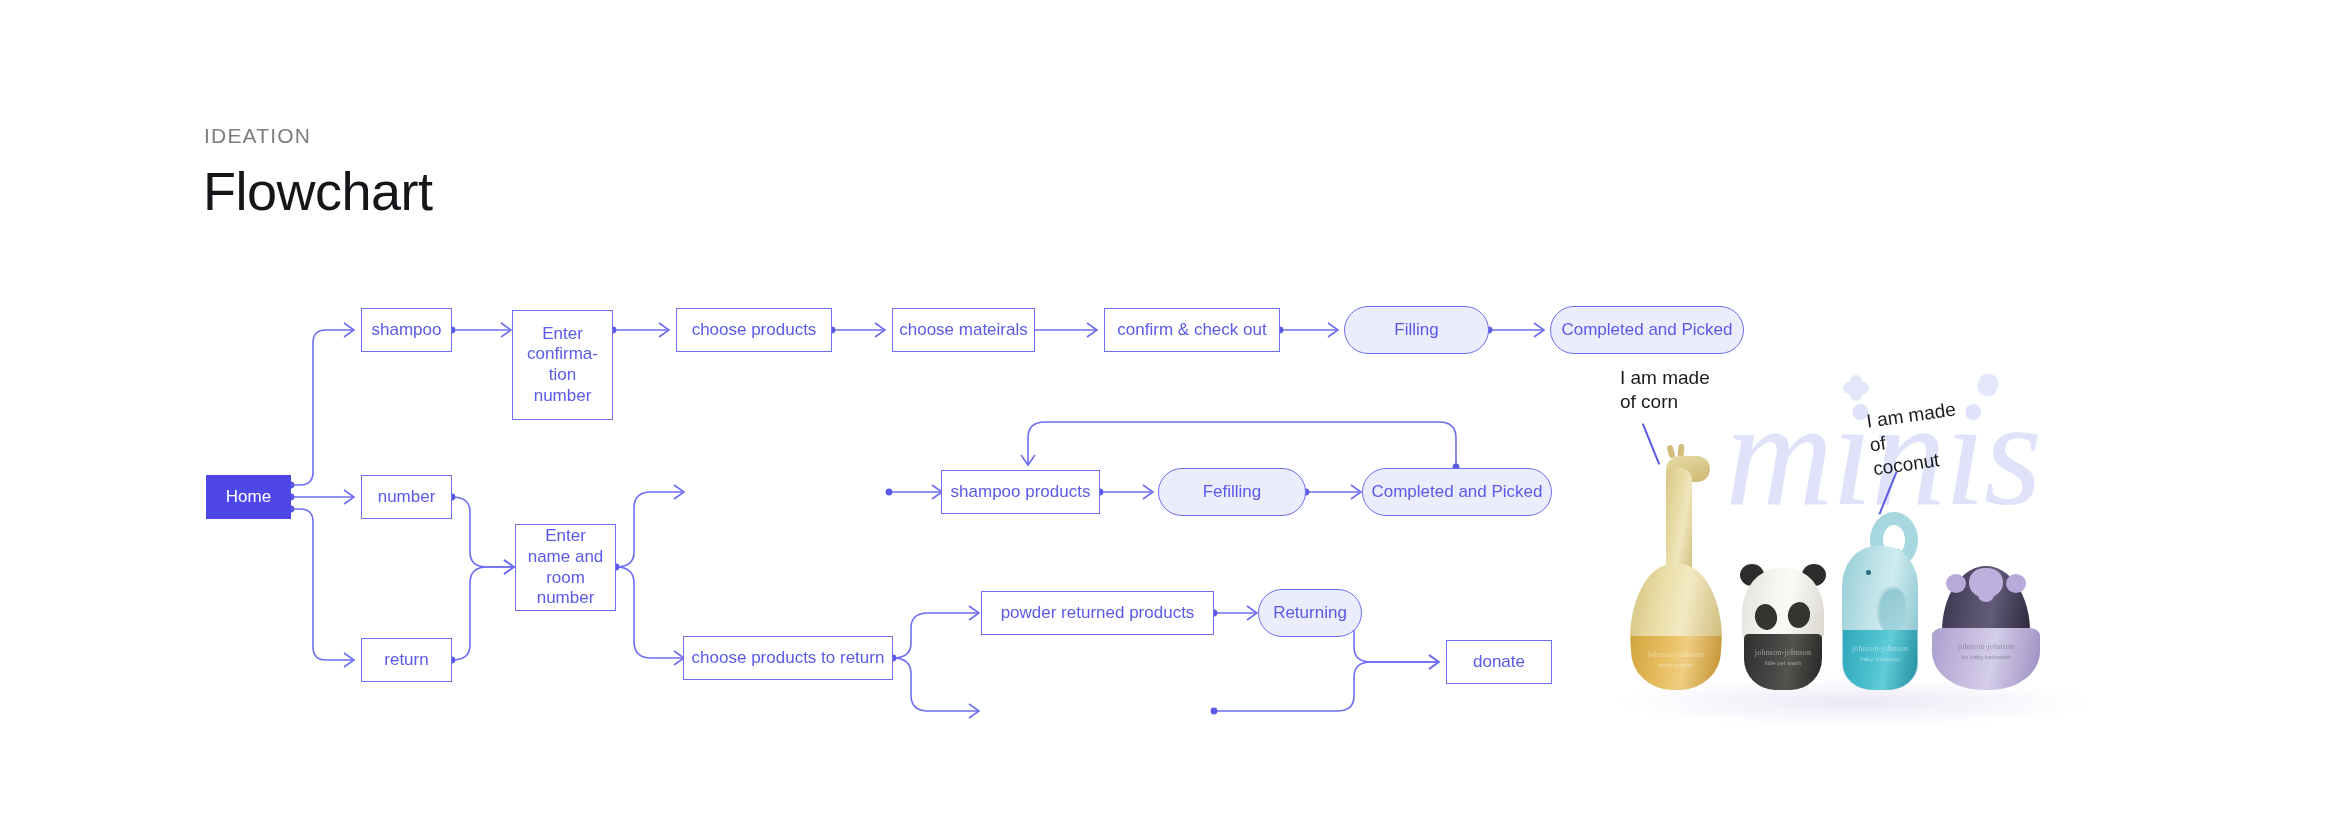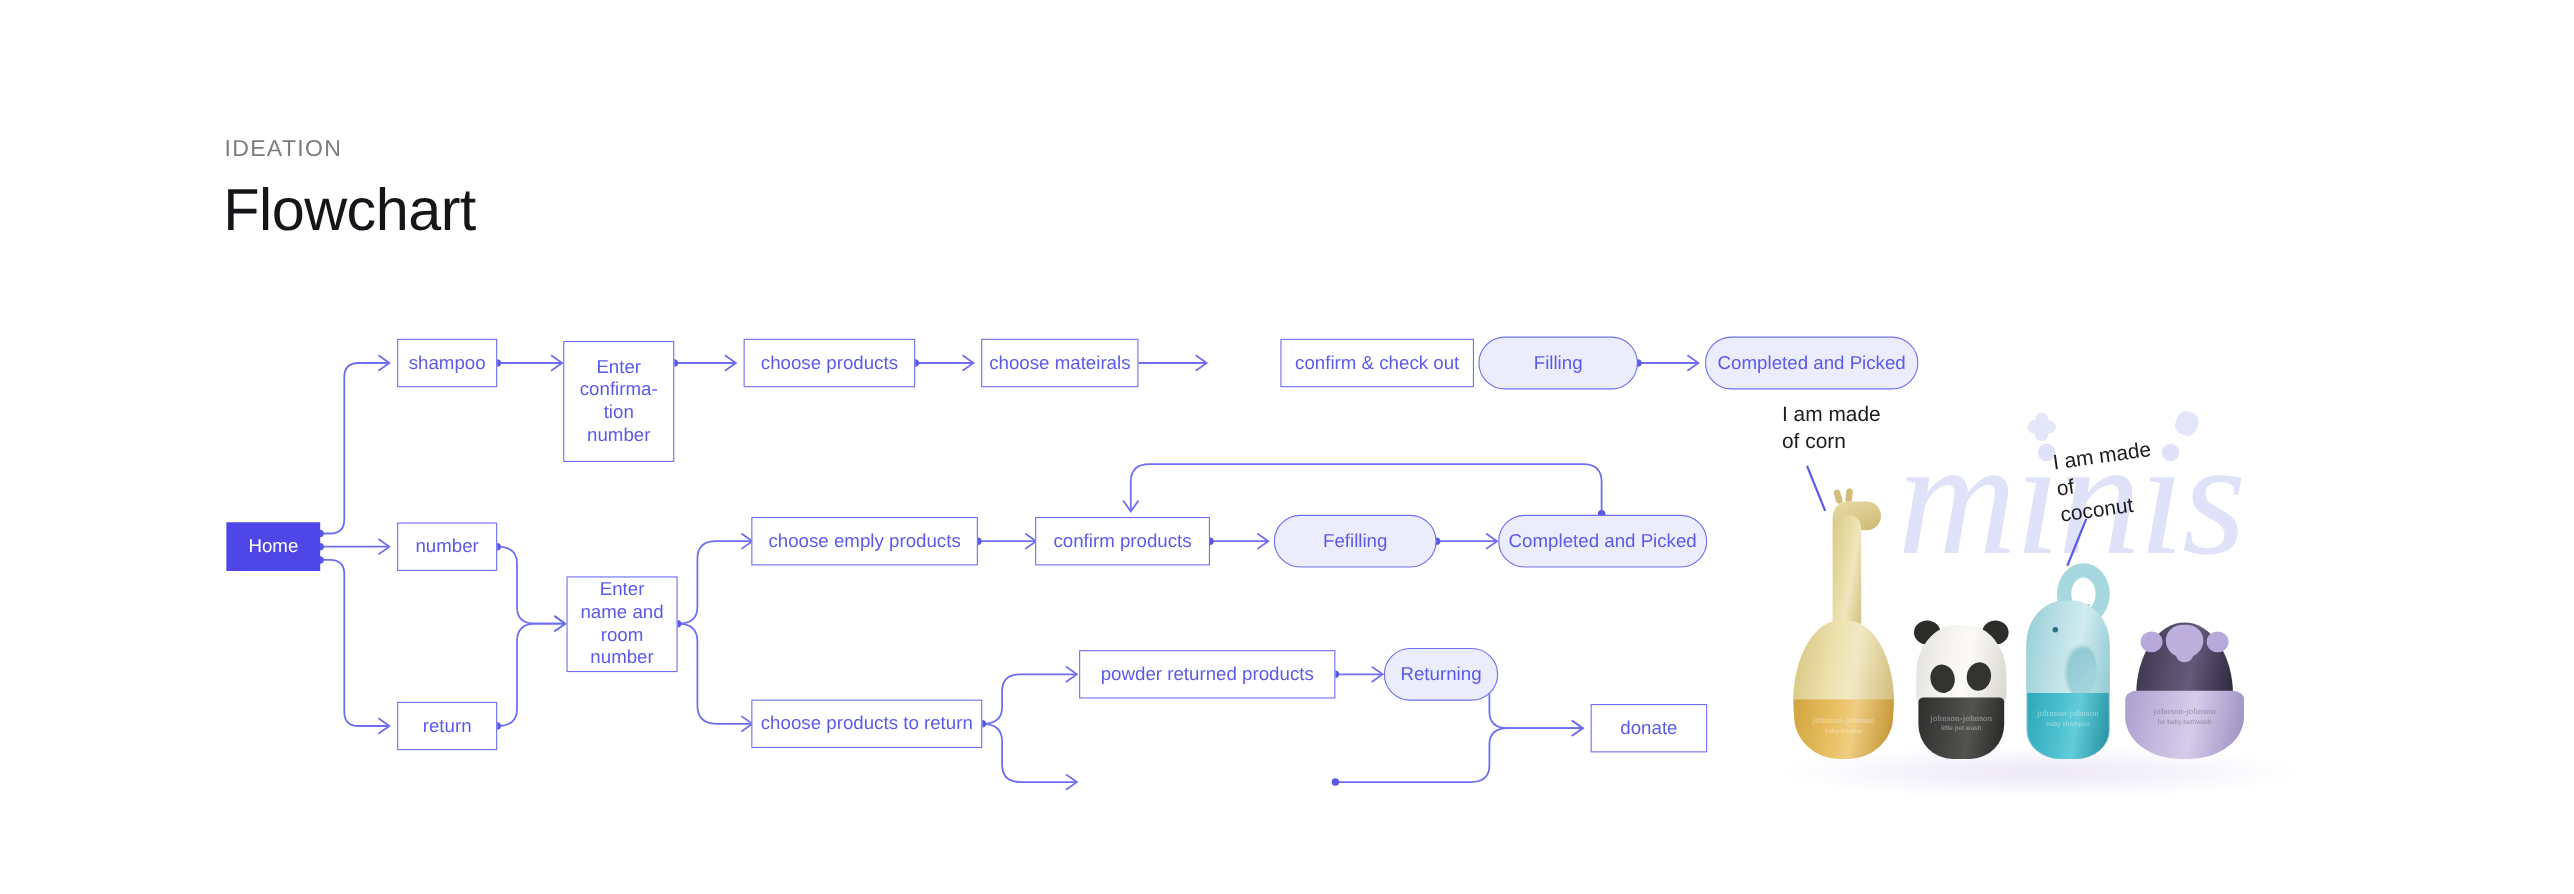--- a/index.html
+++ b/index.html
@@ -427,30 +427,29 @@
           <circle cx="1214" cy="711" r="3.4"></circle>
       </g>
     </svg>
 
     <div class="node home" style="left:206px; top:475px; width:85px; height:44px;">Home</div>
 
     <div class="node" style="left:361px; top:308px; width:91px; height:44px;">shampoo</div>
     <div class="node multiline" style="left:512px; top:310px; width:101px; height:110px;">Enter confirma-tion number</div>
     <div class="node" style="left:676px; top:308px; width:156px; height:44px;">choose products</div>
     <div class="node" style="left:892px; top:308px; width:143px; height:44px;">choose mateirals</div>
-    <div class="node" style="left:1164px; top:308px; width:176px; height:44px;">confirm &amp; check out</div>
+    <div class="node" style="left:1104px; top:308px; width:176px; height:44px;">confirm &amp; check out</div>
     <div class="node pill" style="left:1344px; top:306px; width:145px; height:48px;">Filling</div>
     <div class="node pill" style="left:1550px; top:306px; width:194px; height:48px;">Completed and Picked</div>
 
     <div class="node" style="left:361px; top:475px; width:91px; height:44px;">number</div>
     <div class="node" style="left:361px; top:638px; width:91px; height:44px;">return</div>
     <div class="node multiline" style="left:515px; top:524px; width:101px; height:87px;">Enter name and room number</div>
 
-    <div class="node" style="left:683px; top:470px; width:206px; height:44px;">choose emply products</div>
-    <div class="node" style="left:941px; top:470px; width:159px; height:44px;">confirm products</div>
+    <div class="node" style="left:941px; top:470px; width:159px; height:44px;">shampoo products</div>
     <div class="node pill" style="left:1158px; top:468px; width:148px; height:48px;">Fefilling</div>
     <div class="node pill" style="left:1362px; top:468px; width:190px; height:48px;">Completed and Picked</div>
 
     <div class="node" style="left:683px; top:636px; width:210px; height:44px;">choose products to return</div>
     <div class="node" style="left:981px; top:591px; width:233px; height:44px;">powder returned products</div>
     <div class="node pill" style="left:1258px; top:589px; width:104px; height:48px;">Returning</div>
     <div class="node" style="left:1446px; top:640px; width:106px; height:44px;">donate</div>
   </div>
 
   <div id="product-panel">

